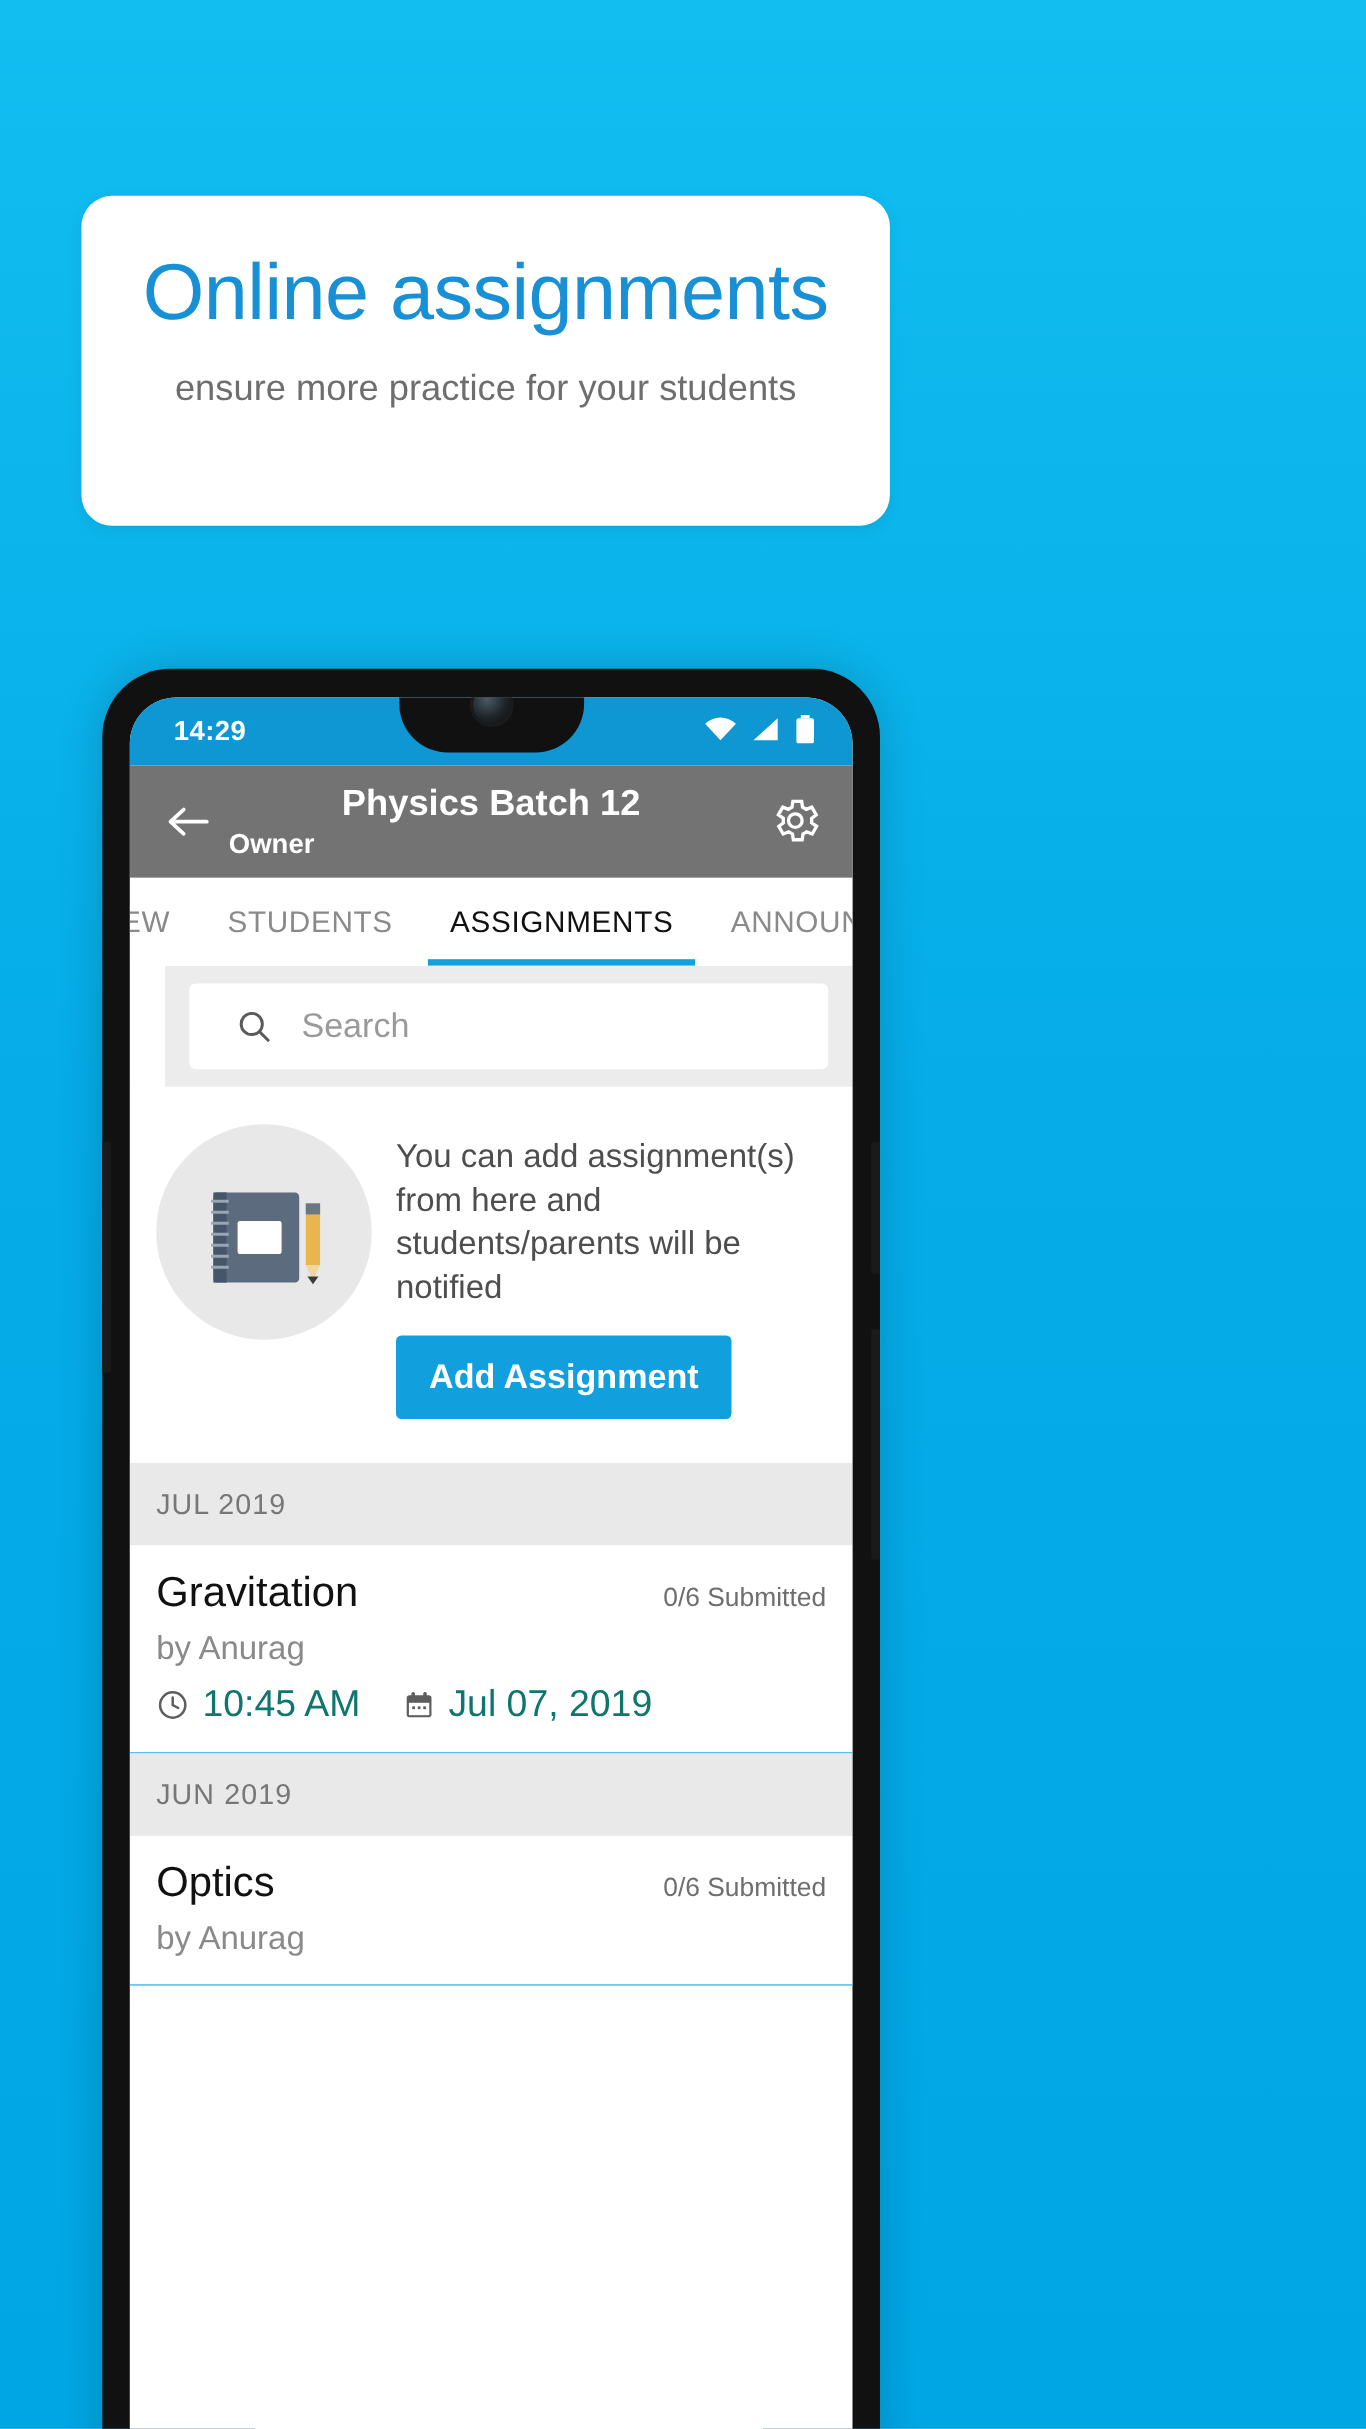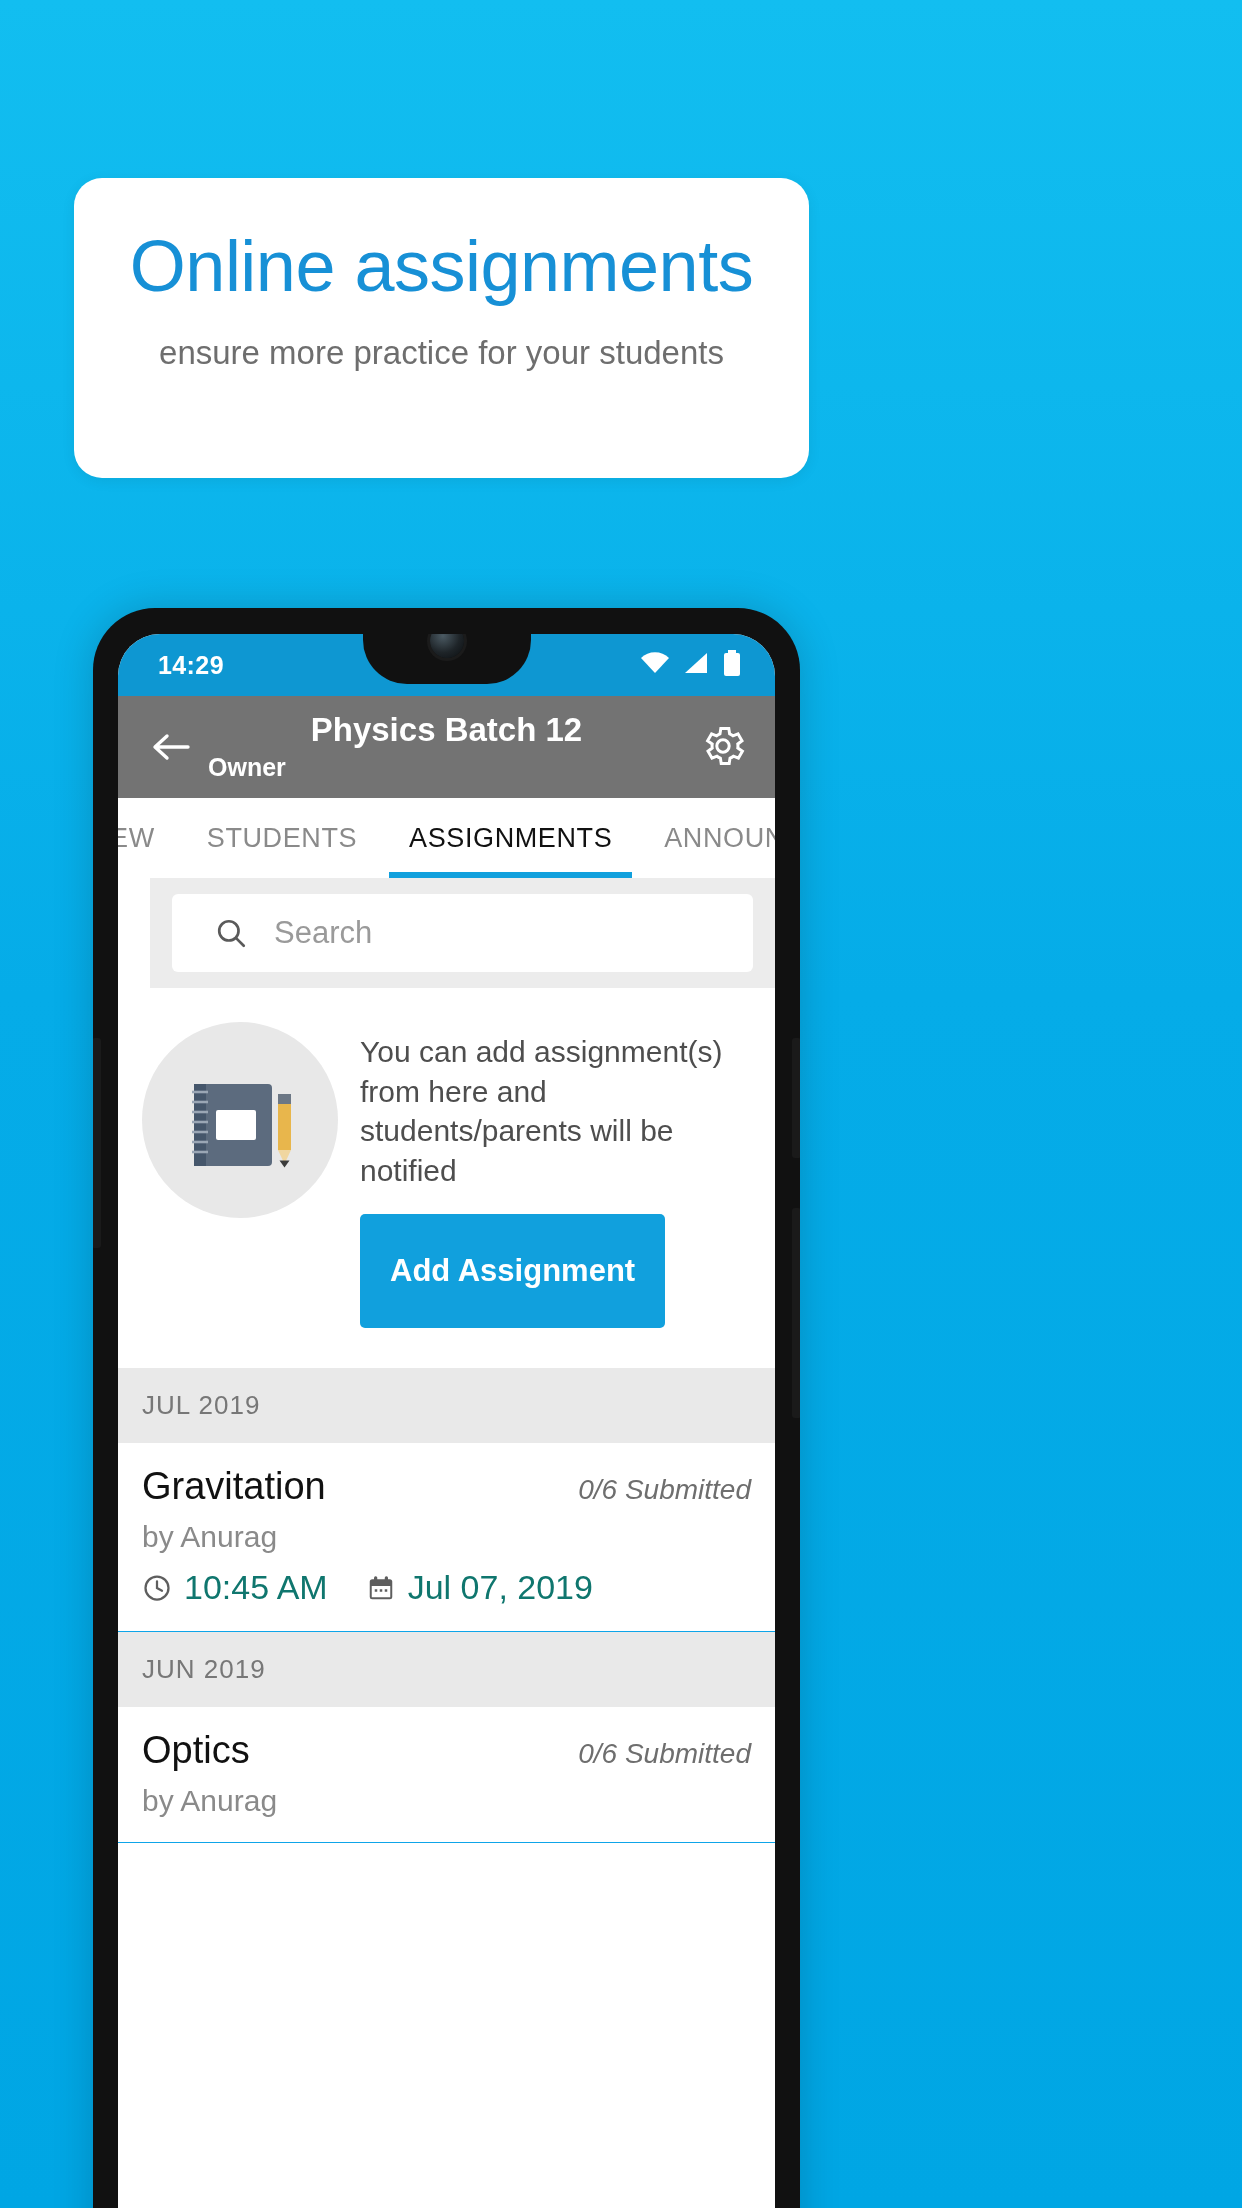--- a/index.html
+++ b/index.html
@@ -221,21 +221,21 @@
     color:#4E4E4E;
     line-height:1.32;
   }
   #add-btn {
     margin-top:24px;
     display:inline-block;
     background:#11A0DD;
     color:#ffffff;
     font-size:31px;
     font-weight:bold;
-    padding:39px 30px;
+    padding:20px 30px;
     border-radius:5px;
     border:none;
     cursor:pointer;
   }
 
   
   .month-header {
     background:#E9E9E9;
     font-size:26px;
     color:#777777;
@@ -252,25 +252,24 @@
   .assign-top {
     display:flex;
     align-items:baseline;
     justify-content:space-between;
   }
   .assign-title {
     font-size:38px;
     color:#111111;
   }
   .assign-sub-count {
-    font-size:28px;
+    font-size:24px;
     color:#6E6E6E;
     white-space:nowrap;
     padding-left:14px;
-    font-style:italic;
   }
   .assign-by {
     margin-top:12px;
     font-size:30px;
     color:#8A8A8A;
   }
   .assign-meta {
     margin-top:14px;
     display:flex;
     align-items:center;

